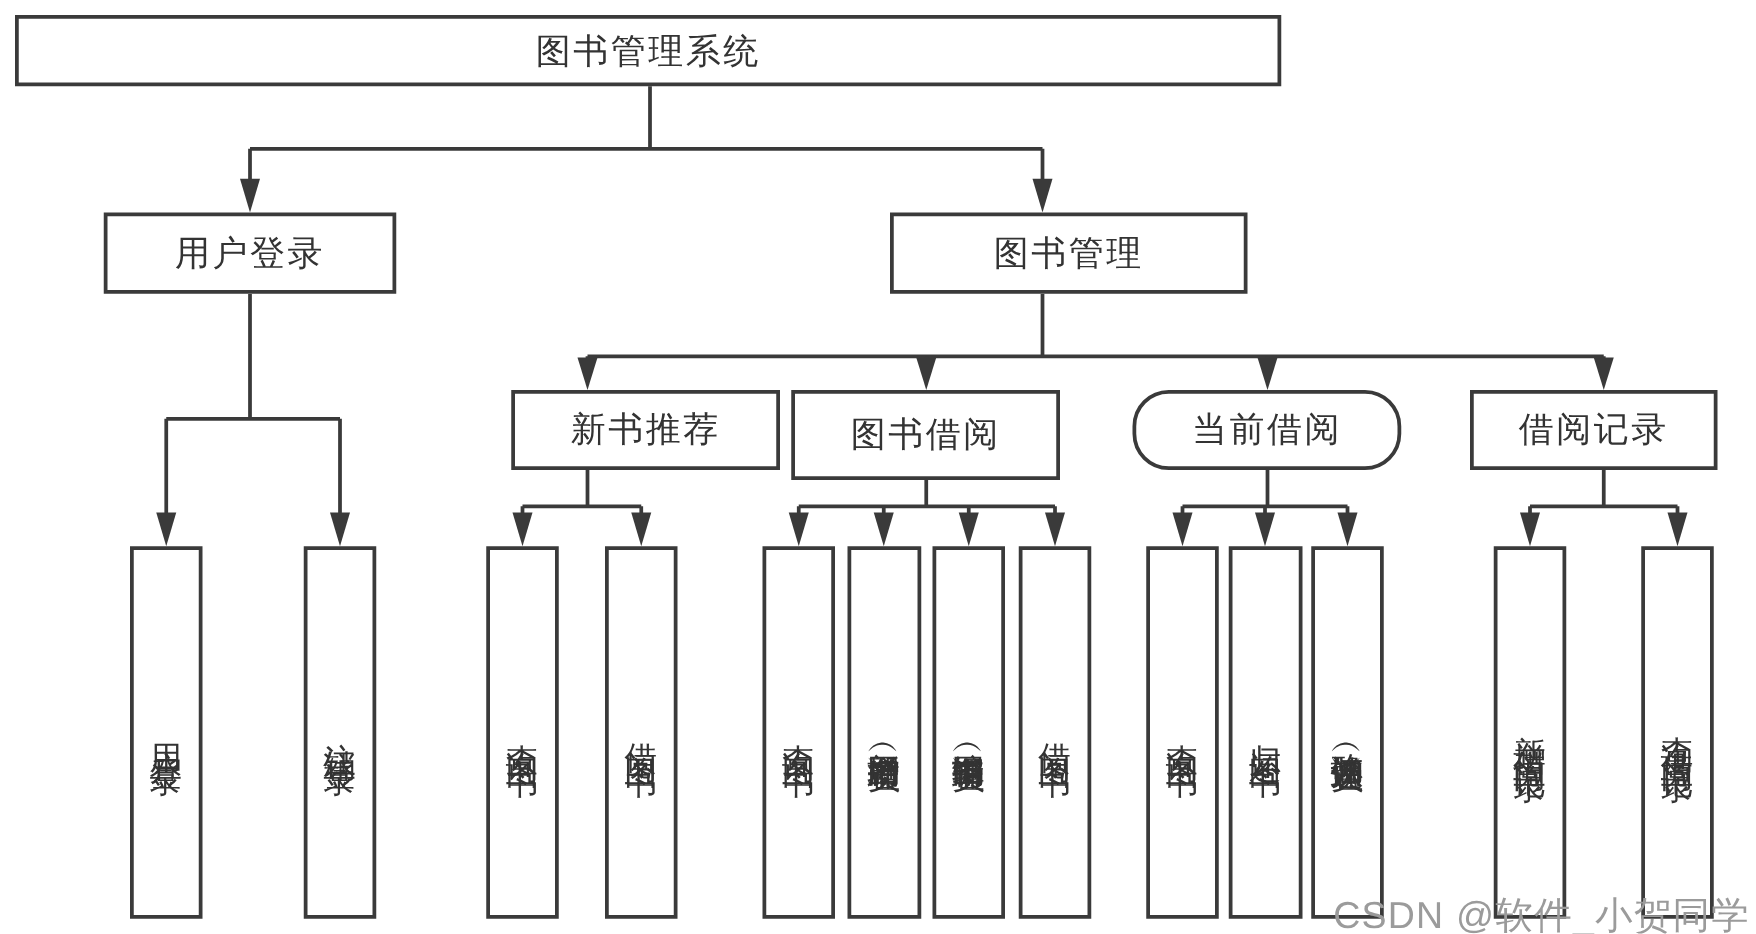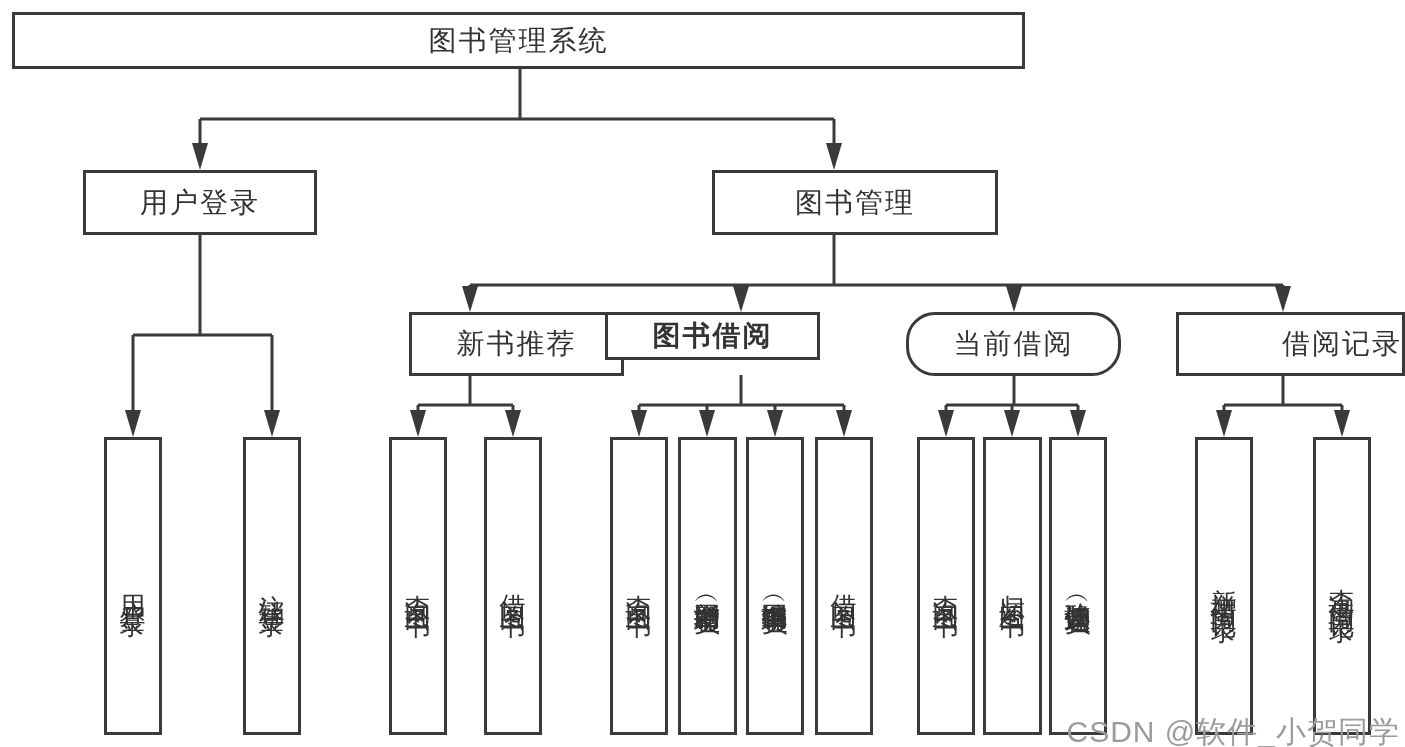--- a/index.html
+++ b/index.html
@@ -132,27 +132,27 @@
   <div class="box hbox" style="left:83px; top:170px; width:234px; height:65px;">
     <span>用户登录</span>
   </div>
   <div class="box hbox" style="left:712px; top:170px; width:286px; height:65px;">
     <span>图书管理</span>
   </div>
 
   <div class="box hbox" style="left:363px; top:312px; width:215px; height:64px;margin-left:46px;">
     <span>新书推荐</span>
   </div>
-  <div class="box hbox" style="left:605px; top:312px; width:215px; height:48px;font-weight:bold;">
+  <div class="box hbox" style="left:633px; top:312px; width:215px; height:72px;">
     <span>图书借阅</span>
   </div>
   <div class="box hbox" style="left:906px; top:312px; width:215px; height:64px;border-radius:29px;">
     <span>当前借阅</span>
   </div>
-  <div class="box hbox" style="left:1176px; top:312px; width:229px; height:64px;justify-content:flex-end;">
+  <div class="box hbox" style="left:1176px; top:312px; width:198px; height:64px;">
     <span>借阅记录</span>
   </div>
 
   <div class="box vbox" style="left:104px; top:437px; width:58px; height:298px;">
     <span class="vtext">用户登录</span>
   </div>
   <div class="box vbox" style="left:243px; top:437px; width:58px; height:298px;">
     <span class="vtext">注销登录</span>
   </div>
 

